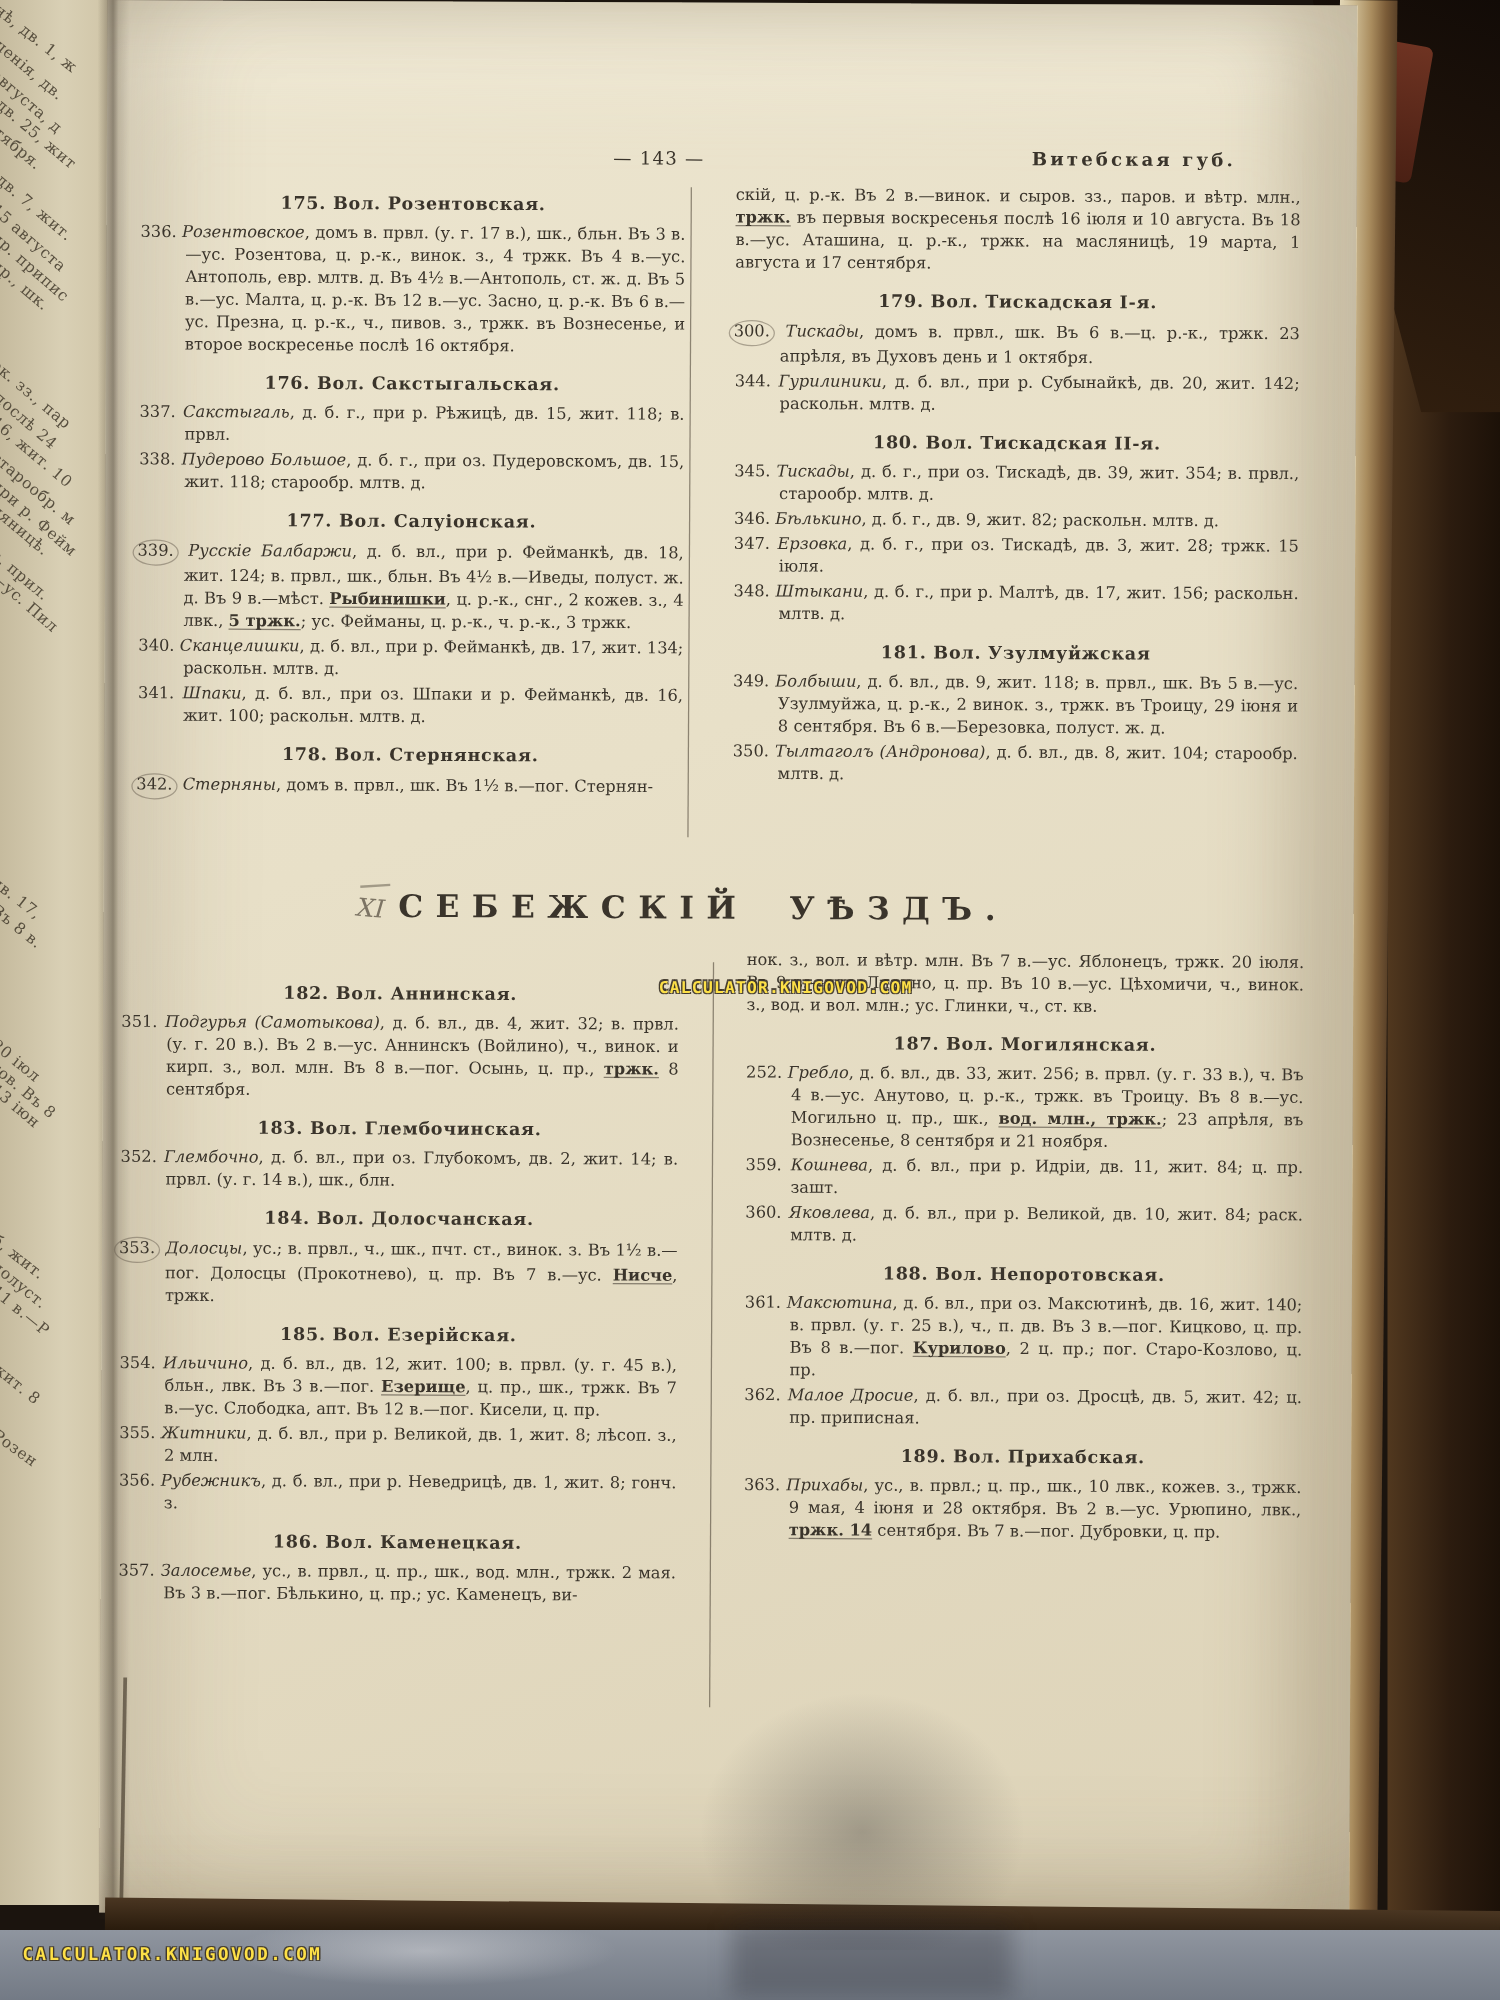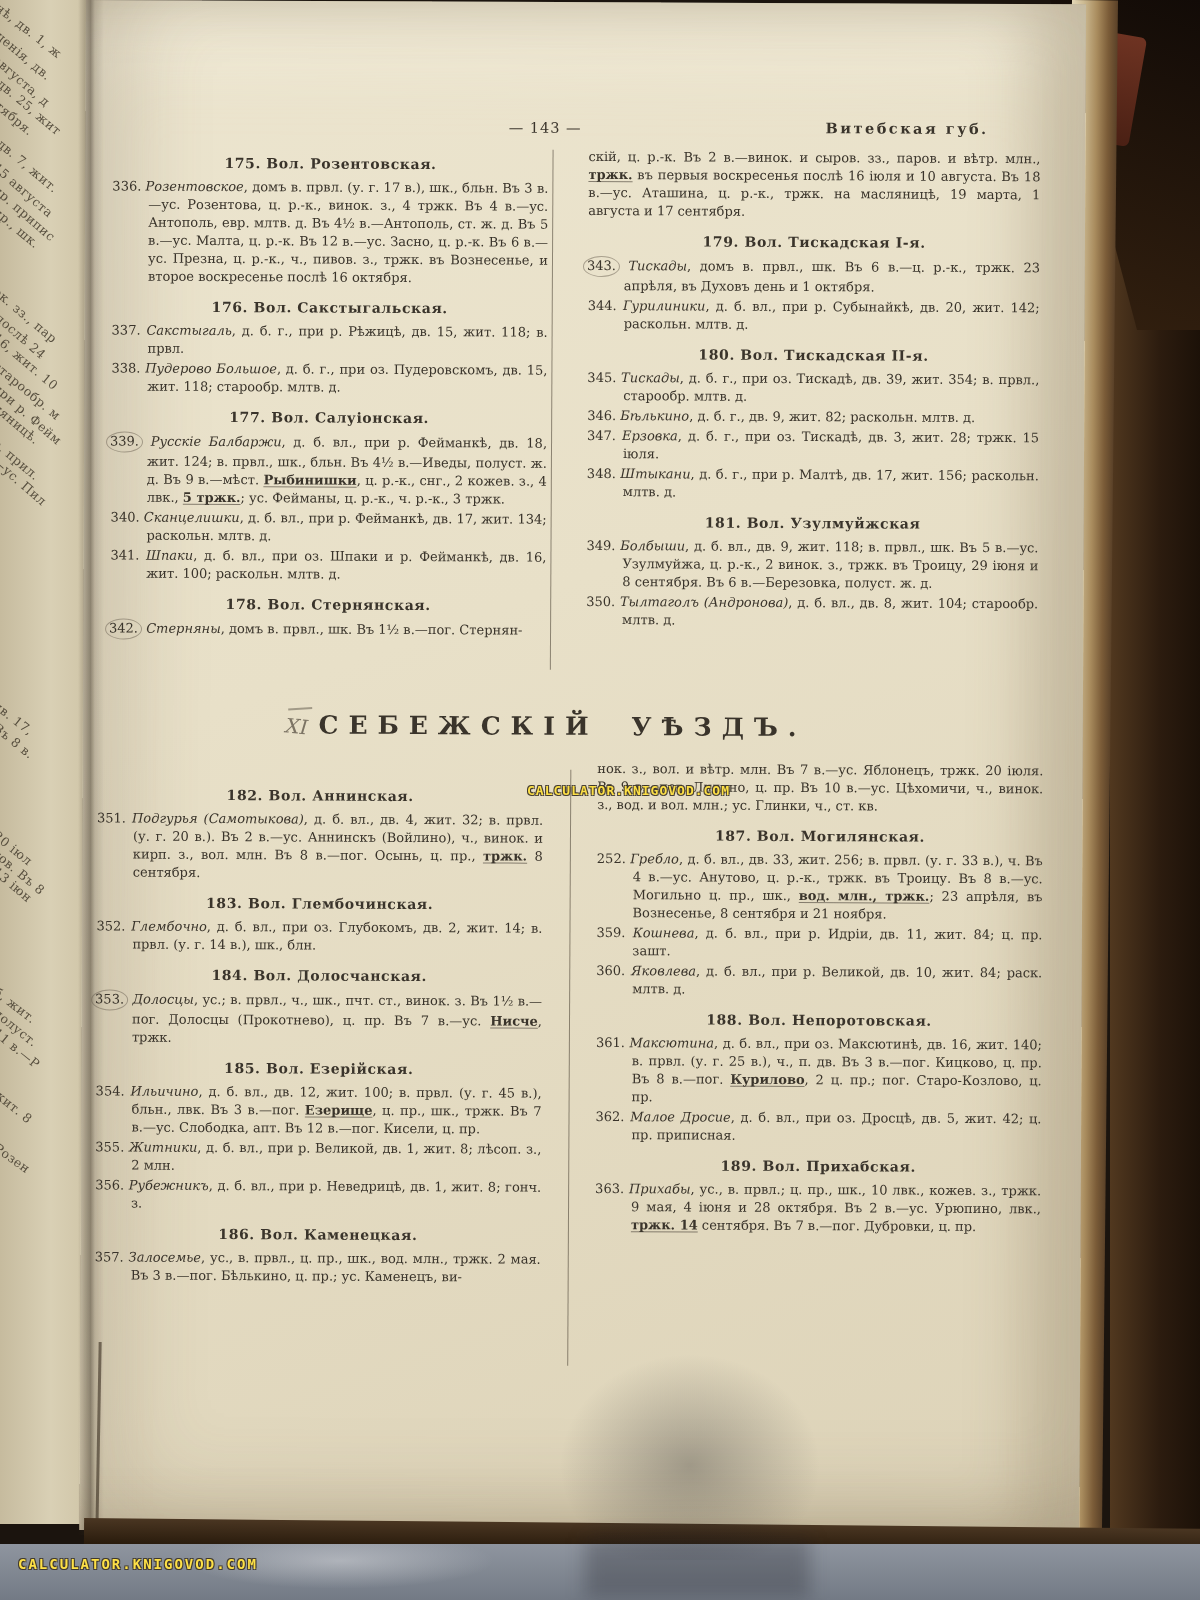--- a/index.html
+++ b/index.html
@@ -34,21 +34,21 @@
                linear-gradient(180deg,#8f959f,#737a85);}
   #photo-shadow-1{position:absolute;left:555px;top:1350px;width:270px;height:210px;z-index:10;
     background:radial-gradient(ellipse at 50% 55%,rgba(25,25,30,.30),rgba(25,25,30,0) 68%);}
   #photo-shadow-2{position:absolute;left:585px;top:1538px;width:225px;height:60px;z-index:10;
     background:rgba(28,28,36,.28);filter:blur(9px);}
 
   
   #content{position:absolute;inset:0;z-index:7;transform:rotate(.3deg);transform-origin:600px 260px;
     color:#3a342b;}
   .abs{position:absolute;}
-  #page-number{left:508px;top:120px;font-size:14.5px;letter-spacing:1px;}
+  #page-number{left:490px;top:120px;font-size:14.5px;letter-spacing:1px;}
   #running-title{left:760px;top:118px;width:228px;text-align:right;font-weight:700;font-size:14.5px;letter-spacing:2.5px;}
   #uyezd-heading{left:185px;top:712px;width:760px;text-align:center;font-weight:700;font-size:25px;
     letter-spacing:10px;word-spacing:14px;white-space:nowrap;}
   #pencil-xi{left:288px;top:716px;font-size:20px;color:rgba(104,96,82,.85);transform:rotate(5deg);font-style:italic;}
   #pencil-xi::before{content:"";position:absolute;top:-7px;left:1px;width:24px;height:2px;
     background:rgba(104,96,82,.55);transform:rotate(-9deg);}
 
   .col{position:absolute;}
   #col-tl{left:112px;top:144px;width:436px;}
   #col-tr{left:588px;top:148px;width:452px;}
@@ -137,21 +137,21 @@
         <div class="sec-heading"><span class="sec-text">177. Вол. Салуіонская.</span></div>
         <div class="entry"><span class="num circled">339.</span> <span class="name">Русскіе Балбаржи</span><span class="etext">, д. б. вл., при р. Фейманкѣ, дв. 18, жит. 124; в. првл., шк., бльн. Въ 4½ в.—Иведы, полуст. ж. д. Въ 9 в.—мѣст. <span class="pu">Рыбинишки</span>, ц. р.-к., снг., 2 кожев. з., 4 лвк., <span class="pu">5 тржк.</span>; ус. Фейманы, ц. р.-к., ч. р.-к., 3 тржк.</span></div>
         <div class="entry"><span class="num">340.</span> <span class="name">Сканцелишки</span><span class="etext">, д. б. вл., при р. Фейманкѣ, дв. 17, жит. 134; раскольн. млтв. д.</span></div>
         <div class="entry"><span class="num">341.</span> <span class="name">Шпаки</span><span class="etext">, д. б. вл., при оз. Шпаки и р. Фейманкѣ, дв. 16, жит. 100; раскольн. млтв. д.</span></div>
         <div class="sec-heading"><span class="sec-text">178. Вол. Стернянская.</span></div>
         <div class="entry"><span class="num circled">342.</span> <span class="name">Стерняны</span><span class="etext">, домъ в. првл., шк. Въ 1½ в.—пог. Стернян-</span></div>
       </div>
     <div class="col" id="col-tr">
         <div class="entry cont"><span class="etext">скій, ц. р.-к. Въ 2 в.—винок. и сыров. зз., паров. и вѣтр. млн., <span class="pu">тржк.</span> въ первыя воскресенья послѣ 16 іюля и 10 августа. Въ 18 в.—ус. Аташина, ц. р.-к., тржк. на масляницѣ, 19 марта, 1 августа и 17 сентября.</span></div>
         <div class="sec-heading"><span class="sec-text">179. Вол. Тискадская I-я.</span></div>
-        <div class="entry"><span class="num circled">343.</span> <span class="name">Тискады</span><span class="etext">, домъ в. првл., шк. Въ 6 в.—ц. р.-к., тржк. 23 апрѣля, въ Духовъ день и 1 октября.</span></div>
+        <div class="entry"><span class="num circled">300.</span> <span class="name">Тискады</span><span class="etext">, домъ в. првл., шк. Въ 6 в.—ц. р.-к., тржк. 23 апрѣля, въ Духовъ день и 1 октября.</span></div>
         <div class="entry"><span class="num">344.</span> <span class="name">Гурилиники</span><span class="etext">, д. б. вл., при р. Субынайкѣ, дв. 20, жит. 142; раскольн. млтв. д.</span></div>
         <div class="sec-heading"><span class="sec-text">180. Вол. Тискадская II-я.</span></div>
         <div class="entry"><span class="num">345.</span> <span class="name">Тискады</span><span class="etext">, д. б. г., при оз. Тискадѣ, дв. 39, жит. 354; в. првл., старообр. млтв. д.</span></div>
         <div class="entry"><span class="num">346.</span> <span class="name">Бѣлькино</span><span class="etext">, д. б. г., дв. 9, жит. 82; раскольн. млтв. д.</span></div>
         <div class="entry"><span class="num">347.</span> <span class="name">Ерзовка</span><span class="etext">, д. б. г., при оз. Тискадѣ, дв. 3, жит. 28; тржк. 15 іюля.</span></div>
         <div class="entry"><span class="num">348.</span> <span class="name">Штыкани</span><span class="etext">, д. б. г., при р. Малтѣ, дв. 17, жит. 156; раскольн. млтв. д.</span></div>
         <div class="sec-heading"><span class="sec-text">181. Вол. Узулмуйжская</span></div>
         <div class="entry"><span class="num">349.</span> <span class="name">Болбыши</span><span class="etext">, д. б. вл., дв. 9, жит. 118; в. првл., шк. Въ 5 в.—ус. Узулмуйжа, ц. р.-к., 2 винок. з., тржк. въ Троицу, 29 іюня и 8 сентября. Въ 6 в.—Березовка, полуст. ж. д.</span></div>
         <div class="entry"><span class="num">350.</span> <span class="name">Тылтаголъ (Андронова)</span><span class="etext">, д. б. вл., дв. 8, жит. 104; старообр. млтв. д.</span></div>
       </div>

